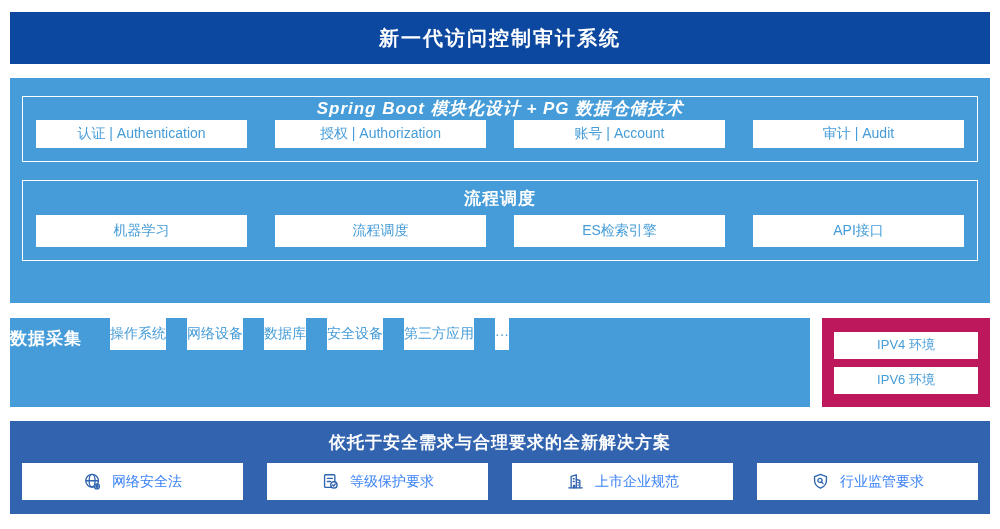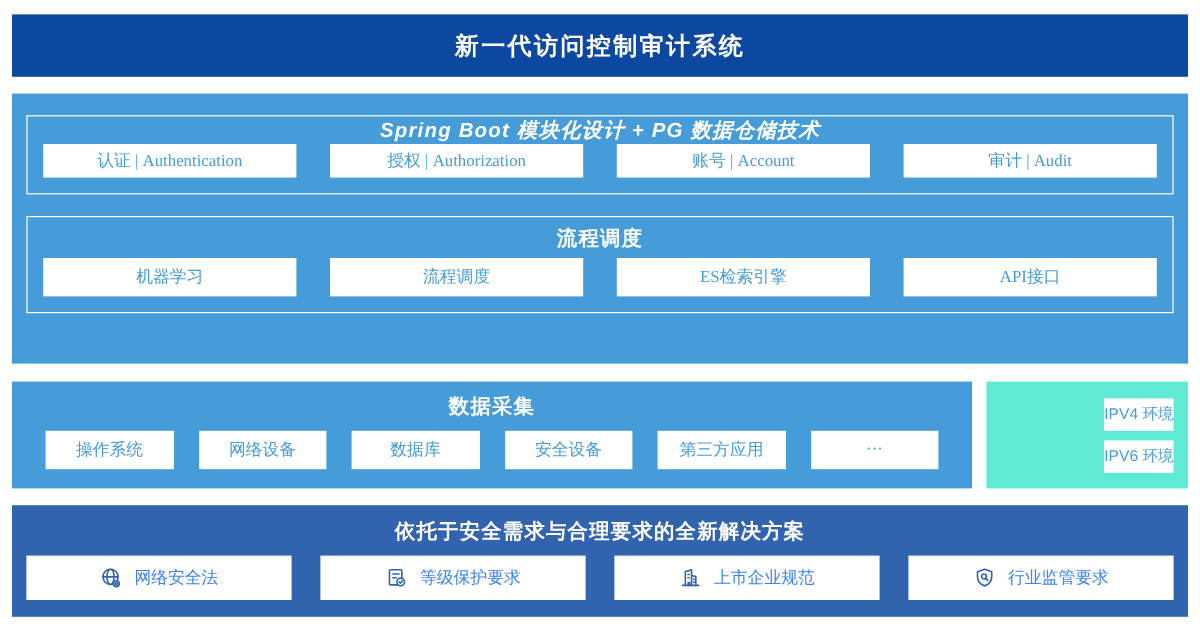--- a/index.html
+++ b/index.html
@@ -27,43 +27,43 @@
     padding: 18px 12px; display: flex; flex-direction: column; gap: 18px;
   }
   .sub { border: 1px solid #ffffff; display: flex; flex-direction: column; box-sizing: border-box; }
   .sub1 { height: 66px; }
   .sub2 { height: 81px; }
   .sub-title {
     flex: 1; display: flex; align-items: center; justify-content: center;
     color: #fff; font-size: 17px; font-weight: bold; letter-spacing: 1px;
   }
   .italic { font-style: italic; }
-  .boxrow { display: flex; margin: 0 13px 13px 13px; height: 32px; gap: 28px; font-family: Liberation Serif, serif; }
+  .boxrow { display: flex; margin: 0 13px 13px 13px; height: 32px; gap: 28px; }
   .boxrow5 { gap: 28px; }
   .wbox {
     flex: 1; background: #ffffff; color: #459cd8; font-size: 14px;
     display: flex; align-items: center; justify-content: center; white-space: nowrap;
   }
 
   
   .collect {
     left: 10px; top: 318px; width: 800px; height: 89px;
-    background: #459cd8; display: flex; flex-direction: column;
+    background: #459cd8; display: flex; flex-direction: row;
   }
   .collect .sec-title {
     height: 41px; display: flex; align-items: center; justify-content: center;
     color: #fff; font-size: 17px; font-weight: bold; letter-spacing: 1px;
   }
   .collect .boxrow { margin: 0 28px; gap: 21px; }
 
   .env {
     left: 822px; top: 318px; width: 168px; height: 89px;
-    background: #5eead4;
+    background: #be185d;
     display: flex; flex-direction: column; justify-content: center;
-    gap: 8px; padding: 16px 12px; align-items: flex-end;
+    gap: 8px; padding: 16px 12px;
   }
   .env .wbox { flex: 0 0 27px; font-size: 13px; }
 
   
   .solution {
     left: 10px; top: 421px; width: 980px; height: 93px;
     background: #3263ae; display: flex; flex-direction: column;
   }
   .solution .sec-title {
     height: 42px; display: flex; align-items: center; justify-content: center;

